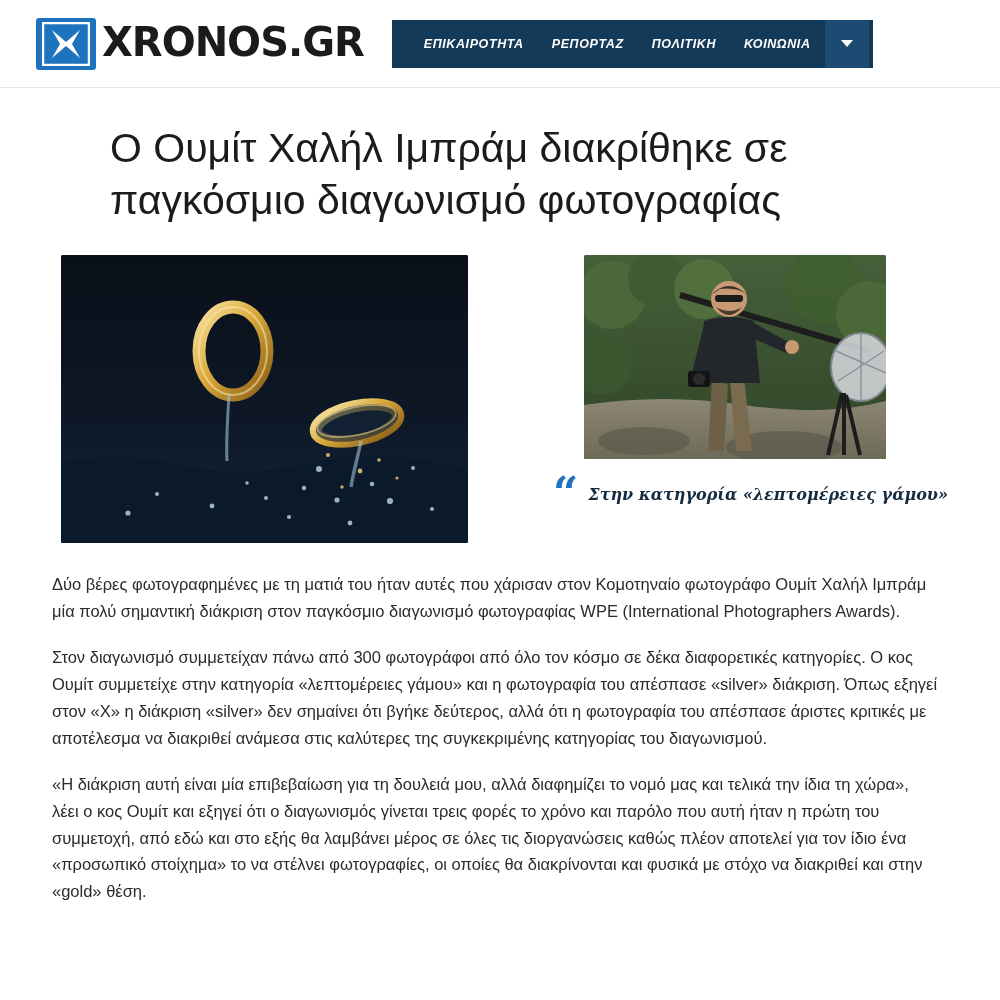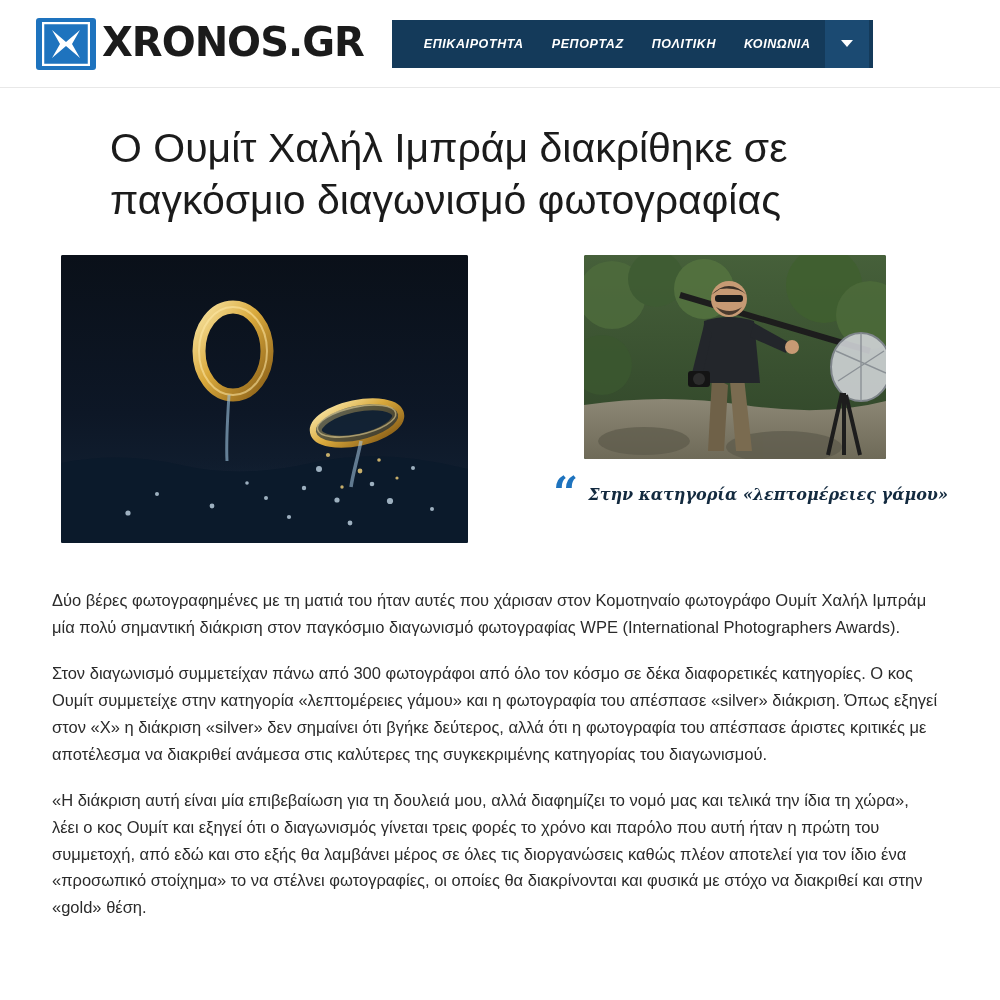--- a/index.html
+++ b/index.html
@@ -164,21 +164,21 @@
     font-family: "DejaVu Serif", serif;
     font-weight: bold;
     font-style: italic;
     font-size: 16px;
     color: #132a3f;
     white-space: nowrap;
   }
 
   
   .body {
-    margin-top: 36px;
+    margin-top: 20px;
     padding: 0 60px 0 52px;
   }
   .body p {
     margin: 0 0 20px 0;
     font-size: 16.5px;
     line-height: 1.62;
     color: #2b2b2b;
     text-align: left;
   }
 

